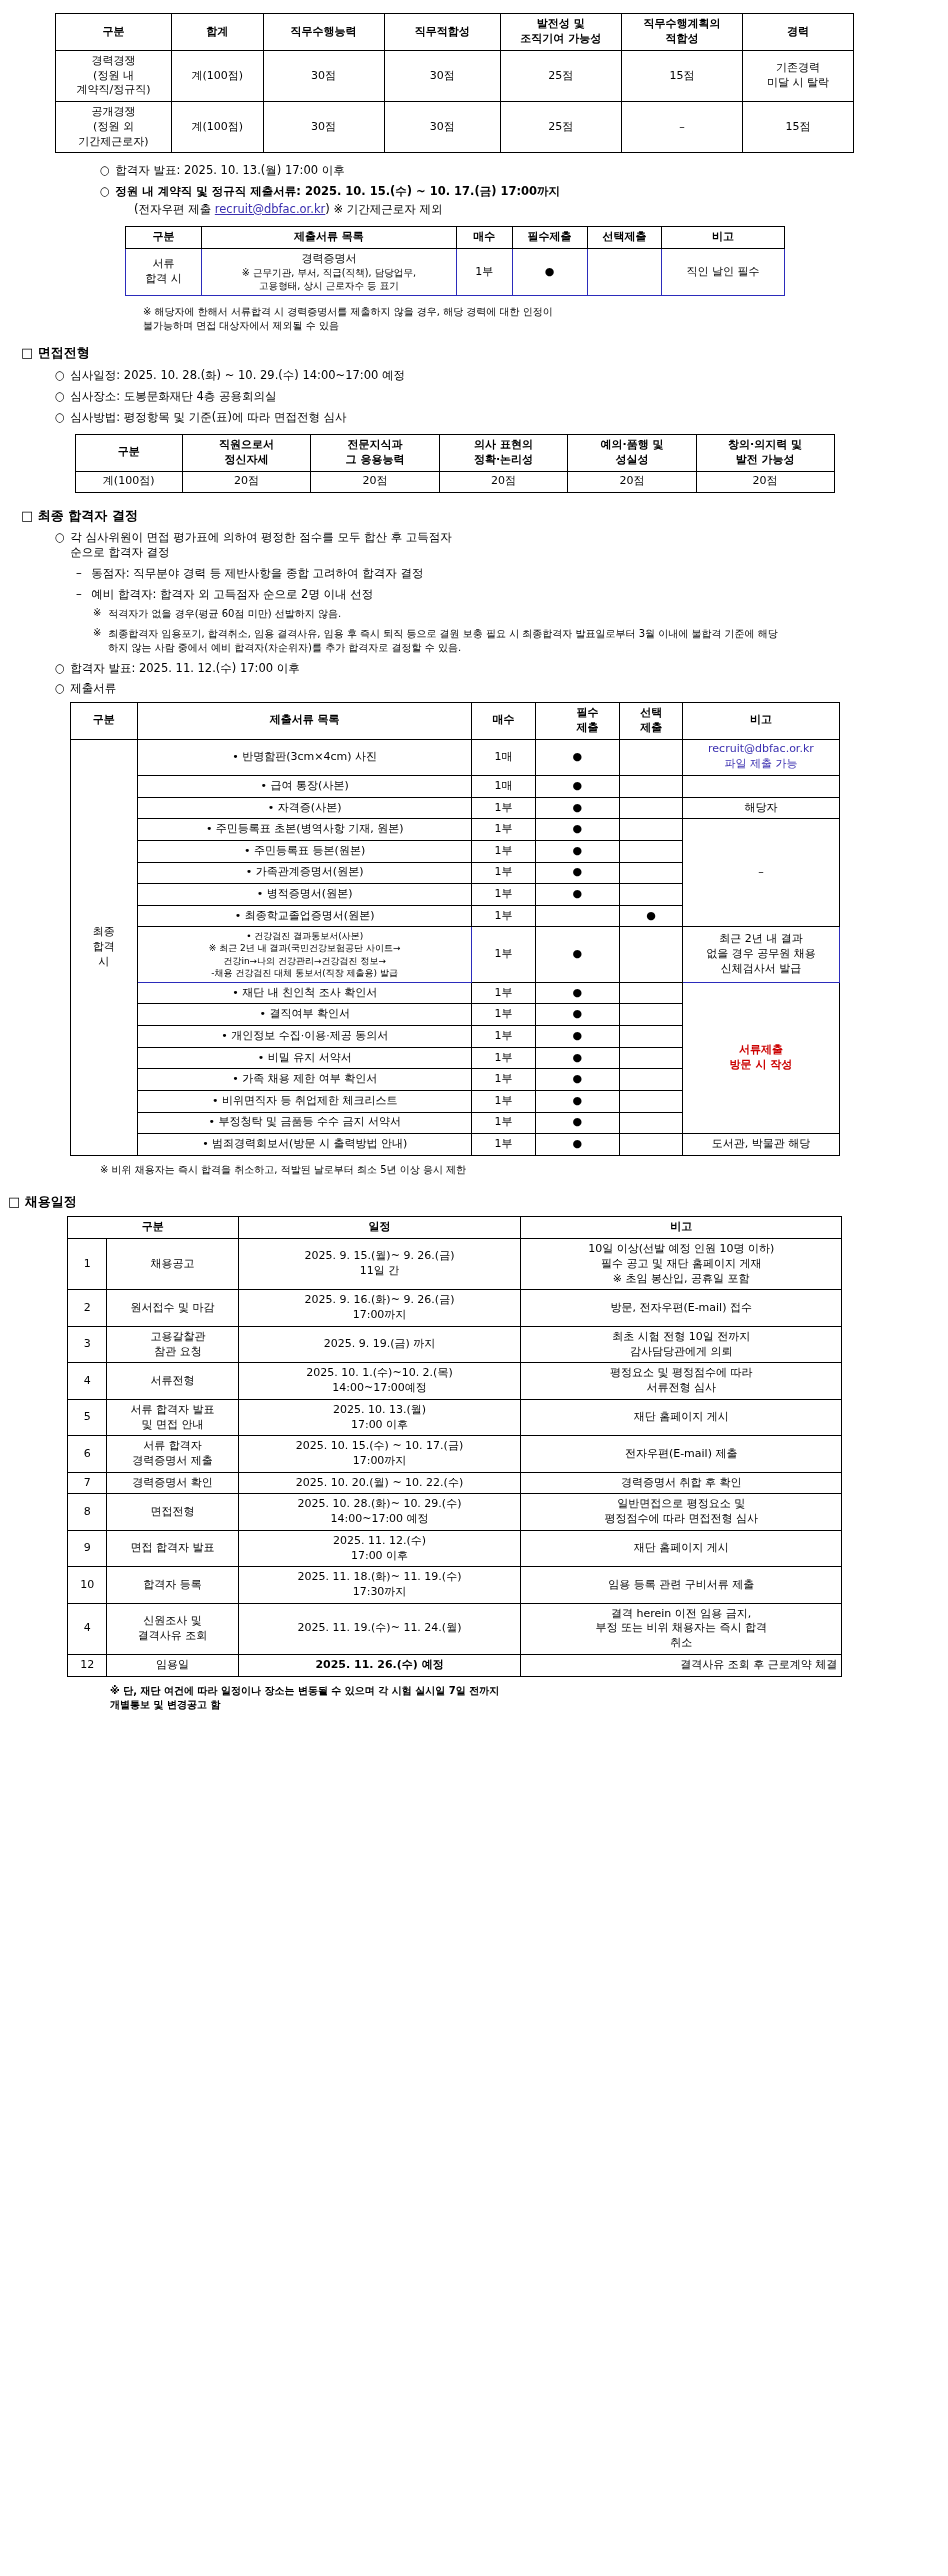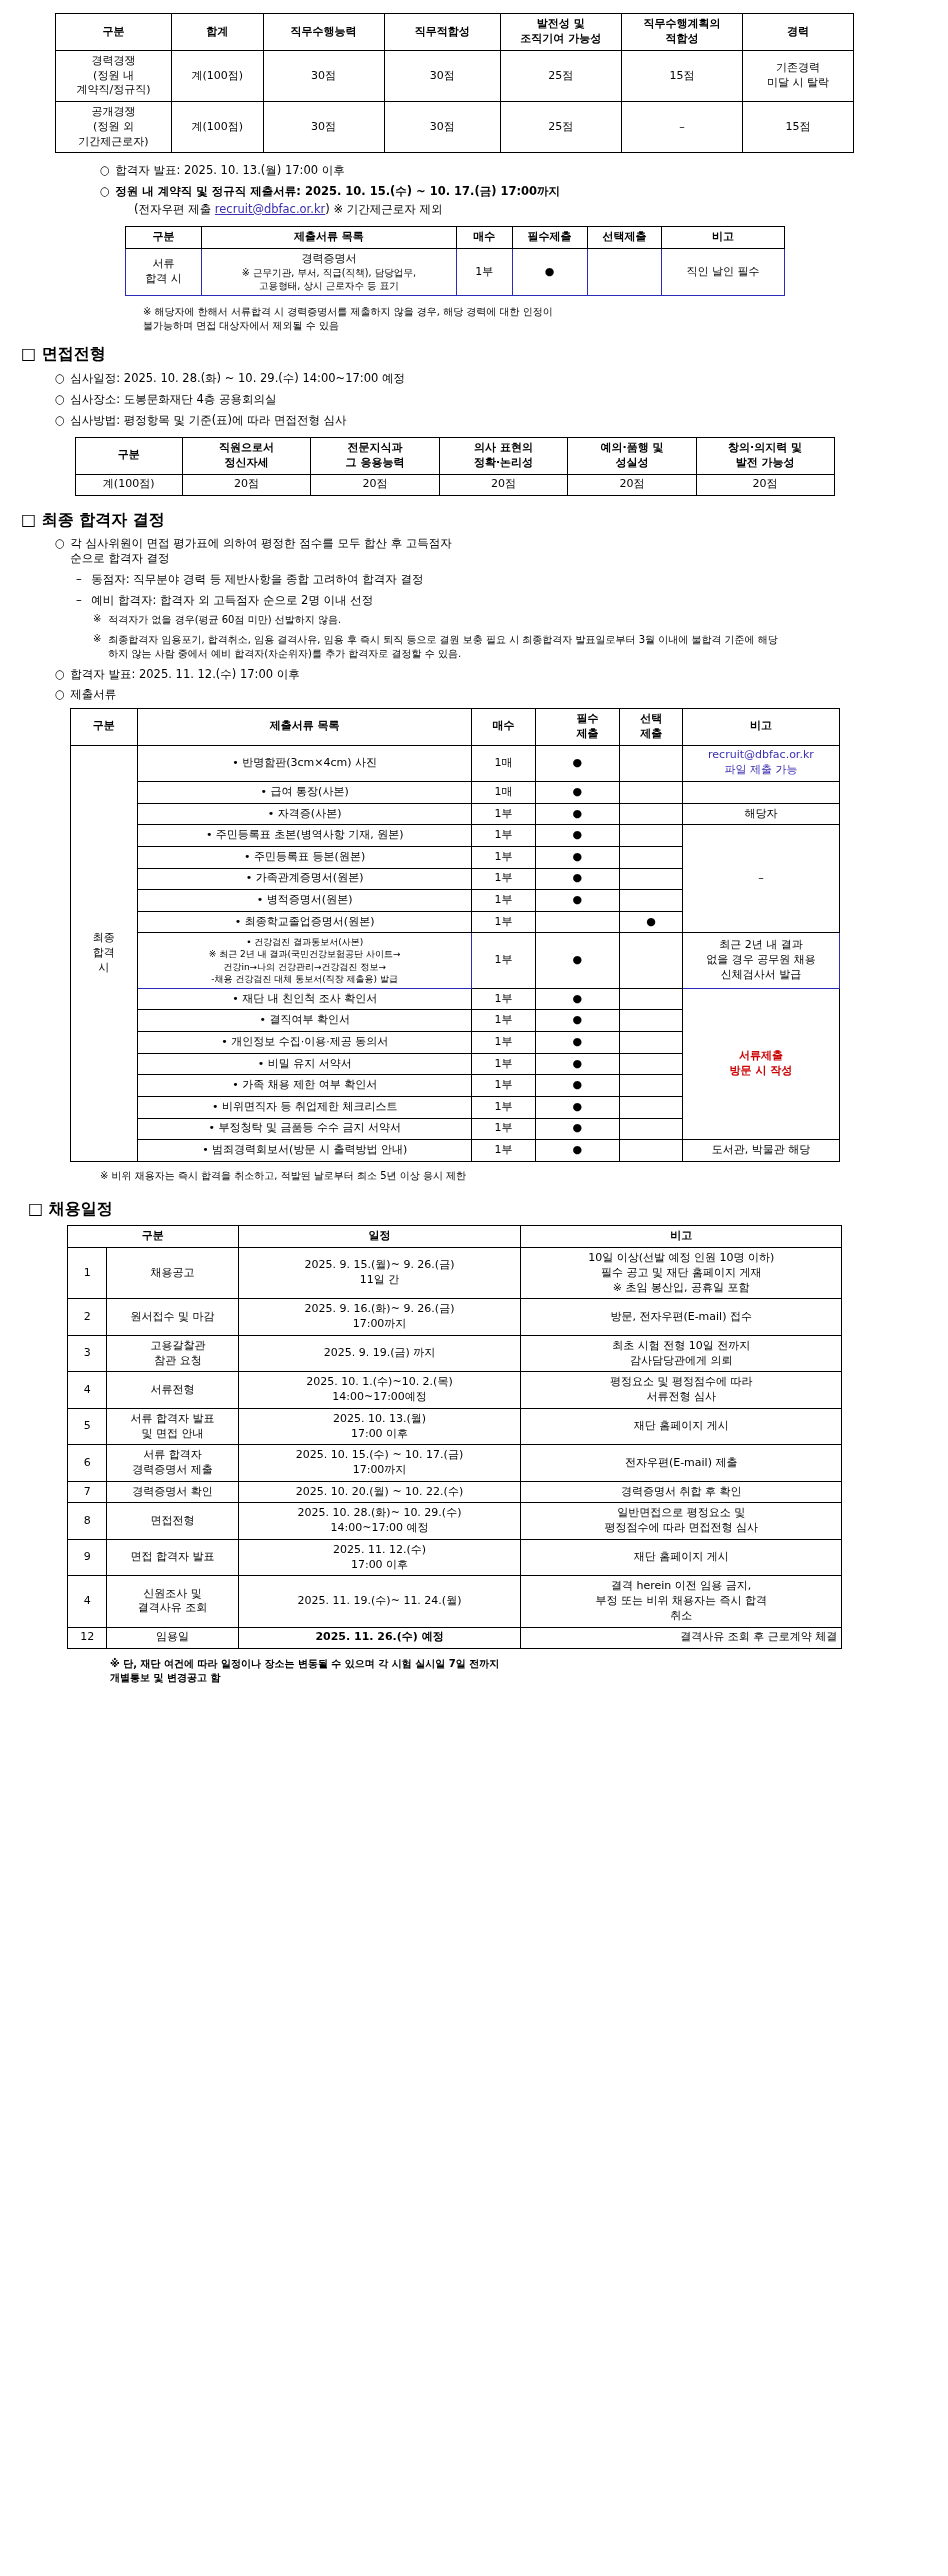--- a/index.html
+++ b/index.html
@@ -17,21 +17,21 @@
   .left{text-align:left;}
   .bold{font-weight:bold;}
   .mono-blue{color:#3a2fb0;}
   .red{color:#cc0000;}
   .small{font-size:10px;}
   .xsmall{font-size:9.6px;}
   .wrap-center{display:flex;justify-content:center;}
   .row-item{display:flex;align-items:flex-start;margin-top:5.7px;}
   .bullet{width:15.3px;flex:0 0 15.3px;text-align:left;}
   .blk{margin-top:9.6px;}
-  .hdr-sq{font-size:16px;font-weight:bold;}
+  .hdr-sq{font-size:13px;font-weight:bold;}
   .tbl-blue td{border-color:#2b2bbb;}
 </style>
 </head>
 <body>
 
 <div class="page">
 
   <div class="wrap-center">
     <table class="tbl" style="width:799px;">
       <thead>
@@ -327,21 +327,21 @@
             <td>●</td>
             <td></td>
             <td class="small">도서관, 박물관 해당</td>
           </tr>
         </tbody>
     </table>
   </div>
 
   <div style="margin-left:100px;margin-top:7.7px;" class="small">※ 비위 채용자는 즉시 합격을 취소하고, 적발된 날로부터 최소 5년 이상 응시 제한</div>
 
-  <div style="margin-left:28px;margin-top:15.3px;">
+  <div style="margin-left:8px;margin-top:15.3px;">
     <div class="hdr-sq">
       <span>□</span>
       <span>채용일정</span>
     </div>
   </div>
 
   <div class="wrap-center" style="margin-top:5.7px;">
     <table class="tbl" style="width:775px;">
       <thead>
         <tr>
@@ -414,20 +414,27 @@
 평정점수에 따라 면접전형 심사</td>
           </tr>
           <tr>
             <td style="width: 31px;">9</td>
             <td class="small" style="white-space: pre-line; width: 113px;">면접 합격자 발표</td>
             <td class="small" style="white-space: pre-line;">2025. 11. 12.(수)
 17:00 이후</td>
             <td class="small" style="white-space: pre-line;">재단 홈페이지 게시</td>
           </tr>
           <tr>
+            <td style="width: 31px;">10</td>
+            <td class="small" style="white-space: pre-line; width: 113px;">합격자 등록</td>
+            <td class="small" style="white-space: pre-line;">2025. 11. 18.(화)~ 11. 19.(수)
+17:30까지</td>
+            <td class="small" style="white-space: pre-line;">임용 등록 관련 구비서류 제출</td>
+          </tr>
+          <tr>
             <td style="width: 31px;">4</td>
             <td class="small" style="white-space: pre-line; width: 113px;">신원조사 및
 결격사유 조회</td>
             <td class="small" style="white-space: pre-line;">2025. 11. 19.(수)~ 11. 24.(월)</td>
             <td class="small" style="white-space: pre-line;">결격 herein 이전 임용 금지,
 부정 또는 비위 채용자는 즉시 합격
 취소</td>
           </tr>
           <tr>
             <td style="width: 31px;">12</td>

